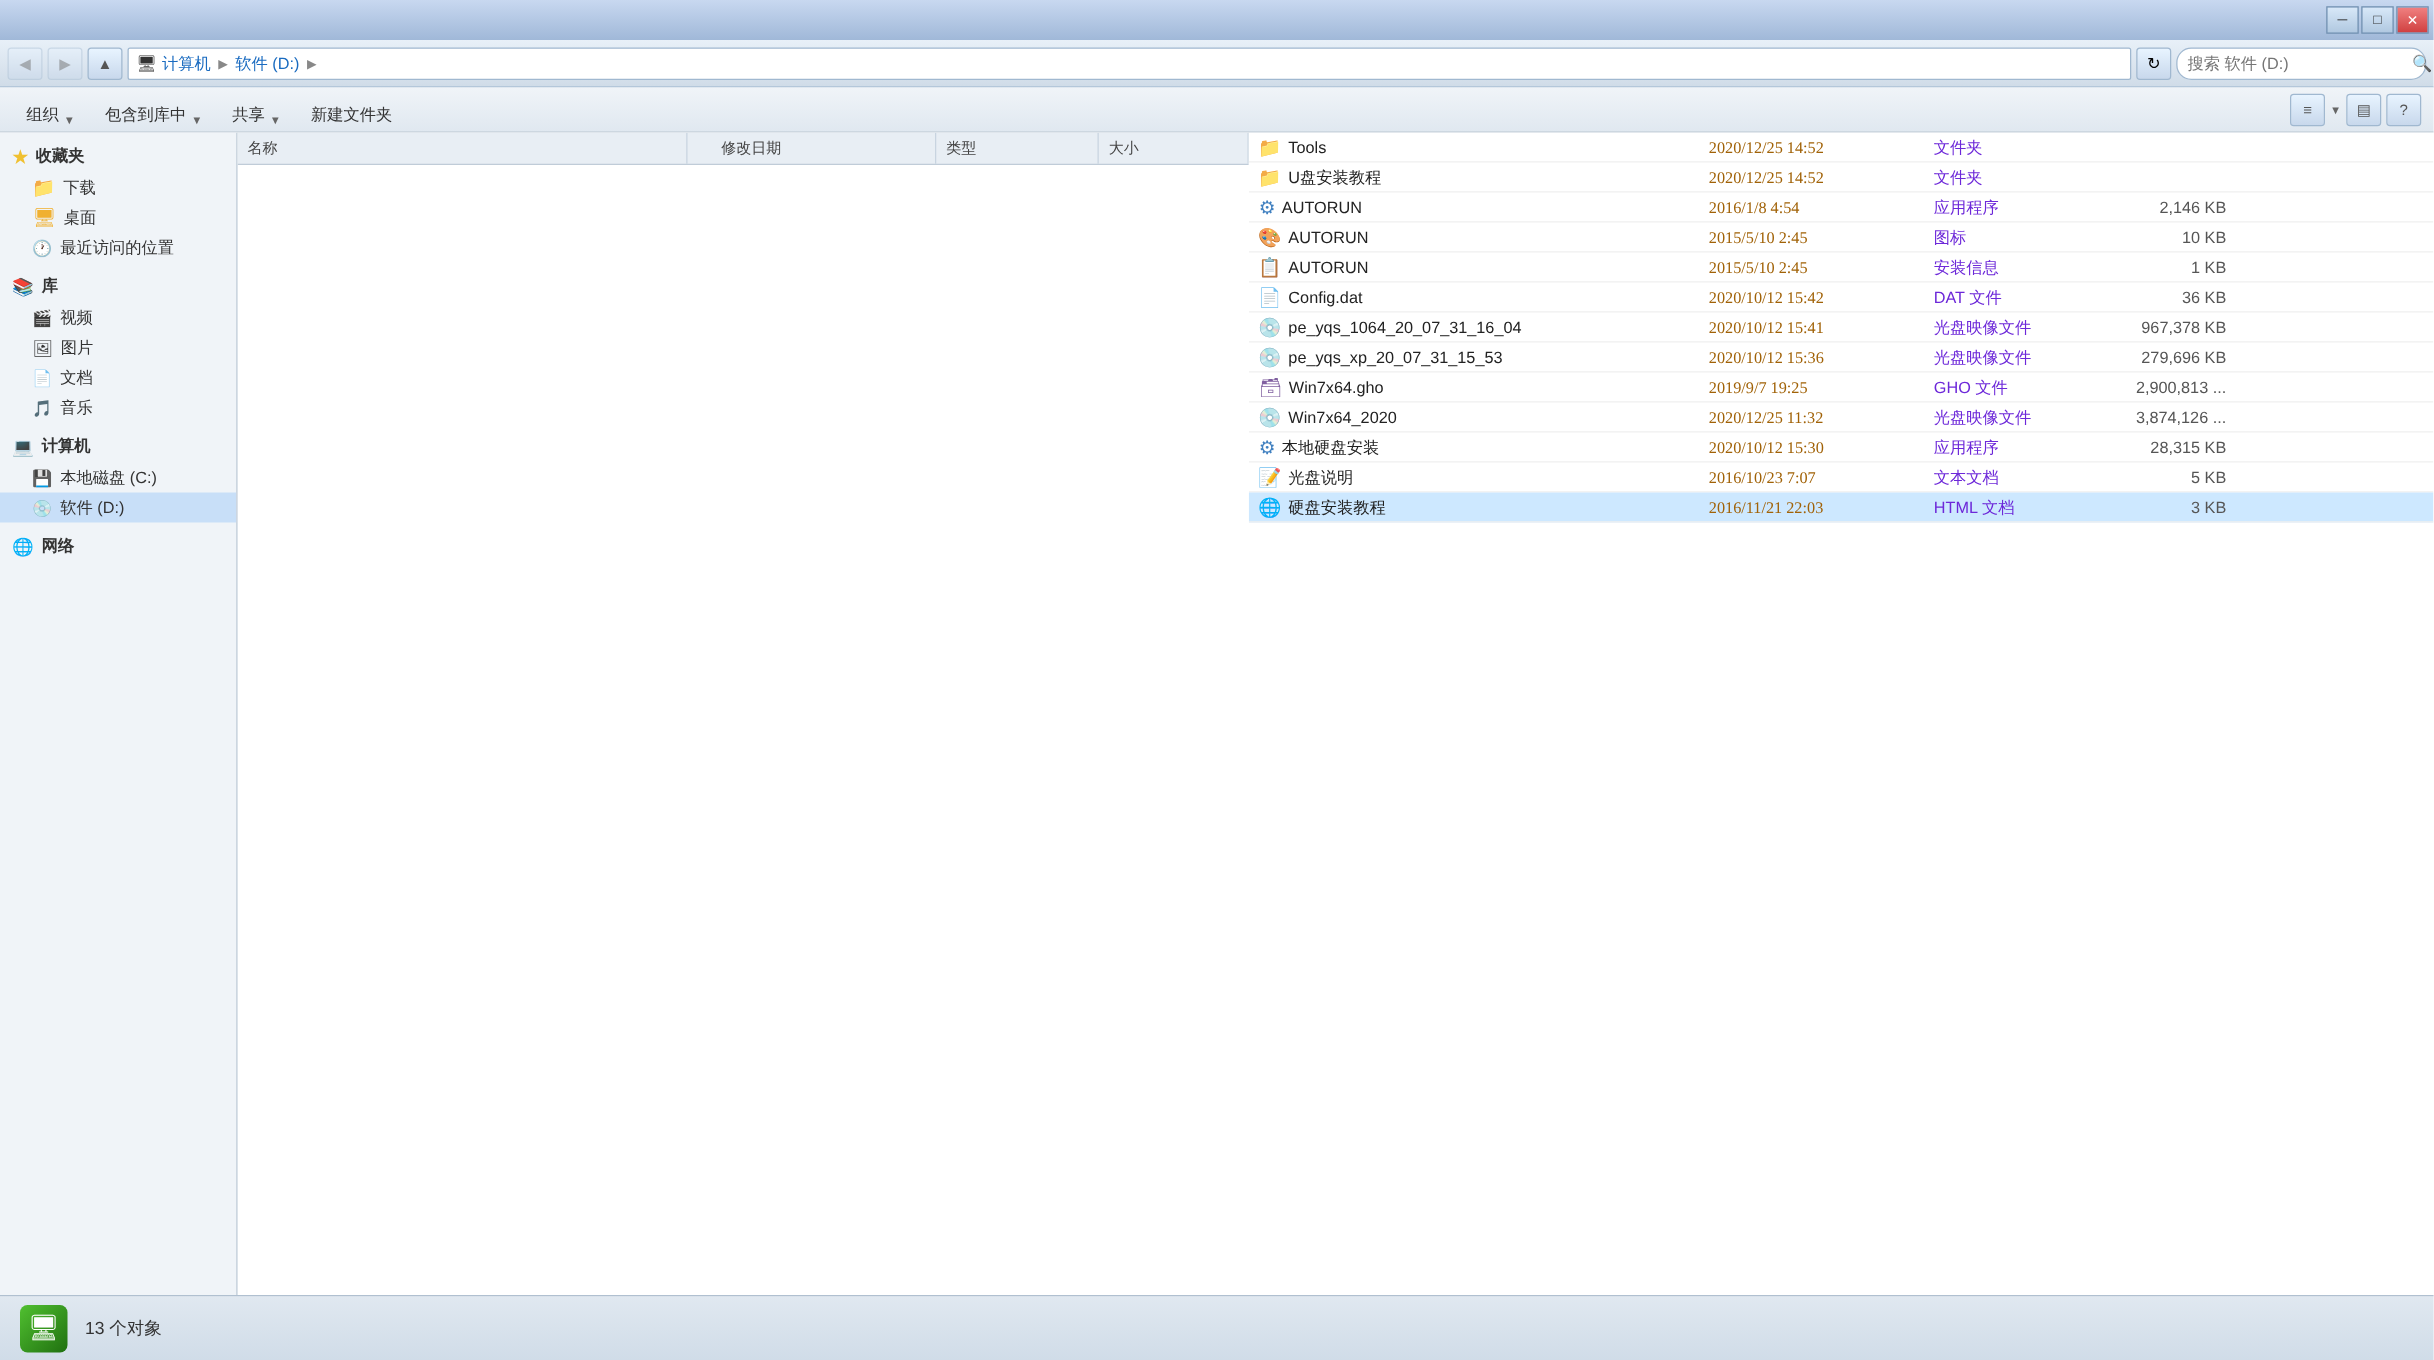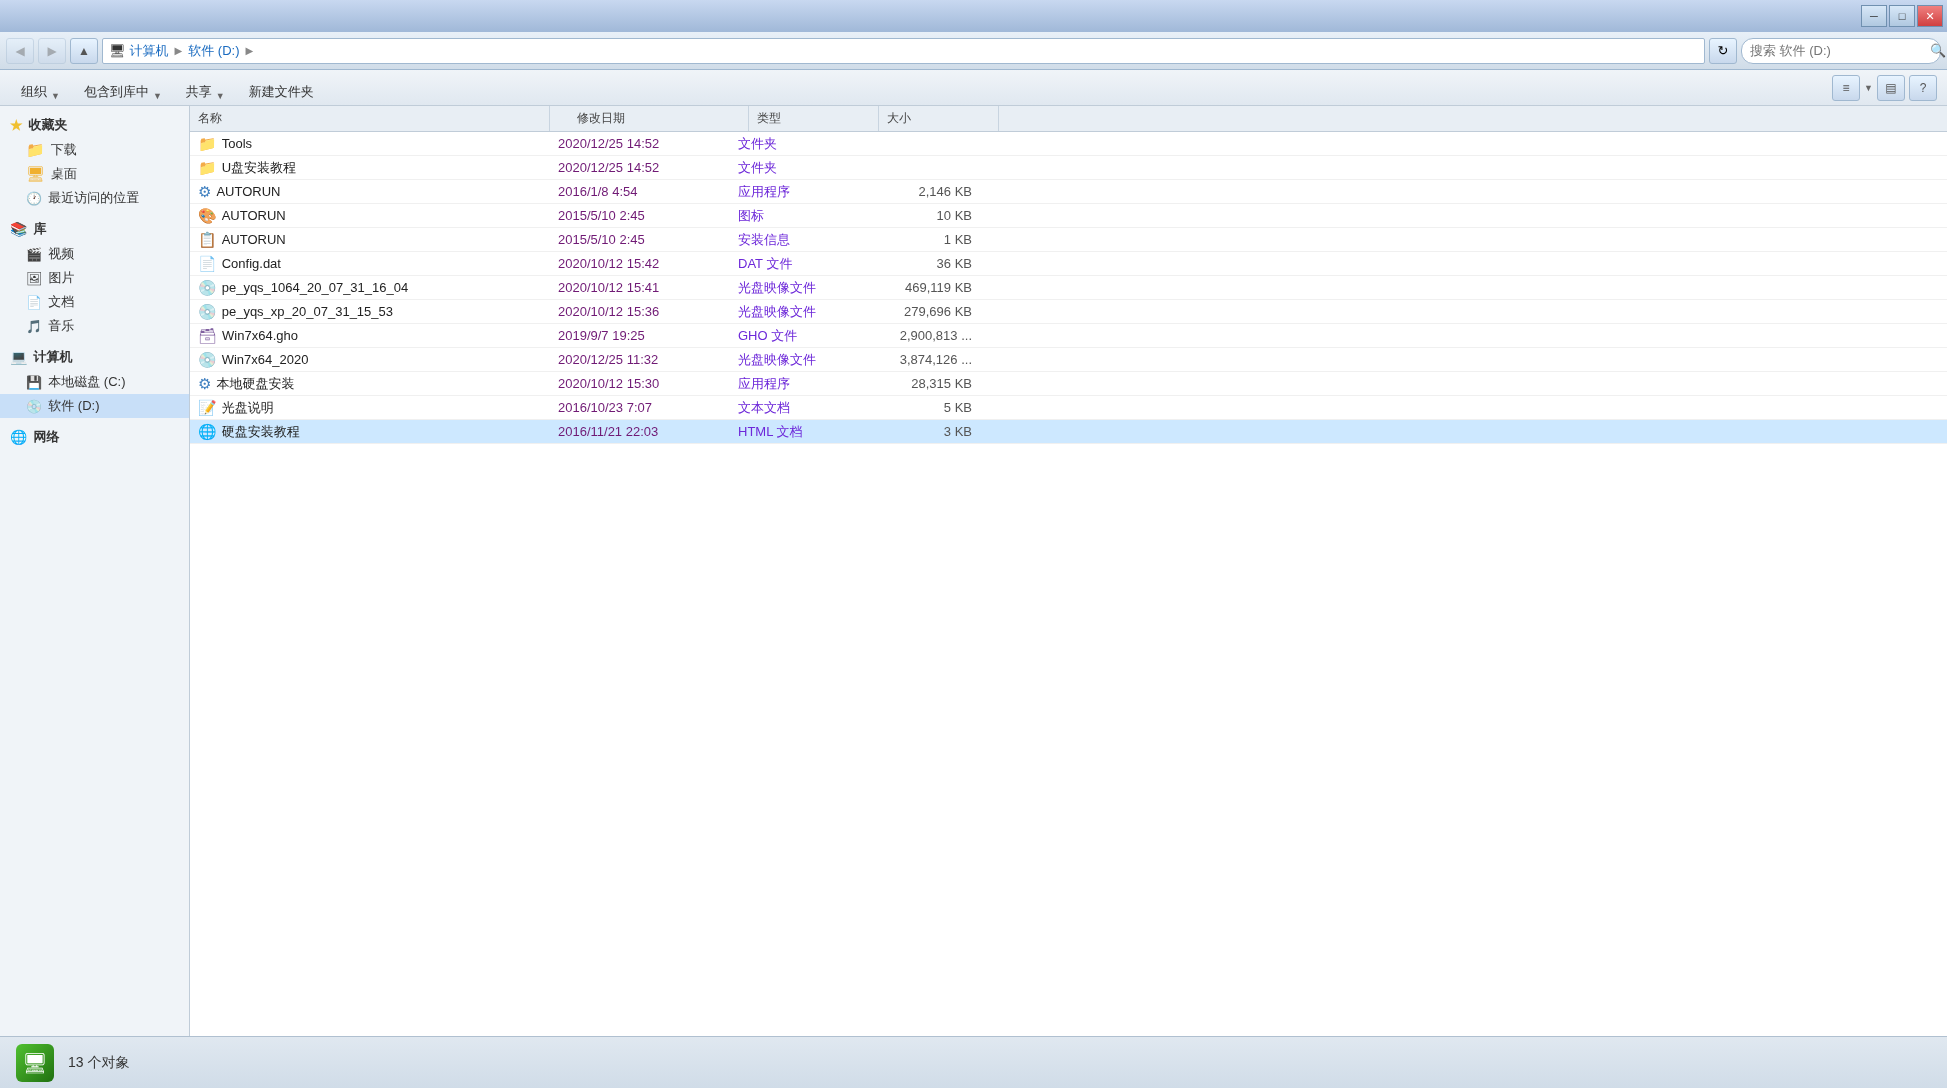--- a/index.html
+++ b/index.html
@@ -187,21 +187,21 @@
     .icon-folder { color: #f0b030; font-size: 15px; }
     .icon-star { color: #f0c030; font-size: 14px; }
     .icon-lib { color: #6080c0; font-size: 14px; }
     .icon-pc { color: #6090d0; font-size: 14px; }
     .icon-net { color: #7090c0; font-size: 14px; }
 
     
     .file-list-area {
       flex: 1;
       display: flex;
-      flex-direction: column;
+      flex-direction: row;
       overflow: hidden;
     }
     .file-list-header {
       display: flex;
       align-items: center;
       background: #e8eef4;
       border-bottom: 1px solid #c0ccd8;
       height: 26px;
       padding: 0;
     }
@@ -242,21 +242,21 @@
       font-size: 13px;
       color: #222;
       white-space: nowrap;
       overflow: hidden;
       text-overflow: ellipsis;
       display: flex;
       align-items: center;
       gap: 5px;
     }
     .file-cell.name { width: 360px; }
-    .file-cell.date { width: 180px; color: #701a75; }
+    .file-cell.date { width: 180px; color: #a16207; font-family: Liberation Serif, serif; }
     .file-cell.type { width: 130px; color: #6d28d9; }
     .file-cell.size { width: 120px; color: #555; text-align: right; justify-content: flex-end; }
 
     
     .file-icon { font-size: 15px; flex-shrink: 0; }
     .fi-folder { color: #f0b030; }
     .fi-exe { color: #4080c0; }
     .fi-iso { color: #c08040; }
     .fi-gho { color: #8060a0; }
     .fi-dat { color: #808080; }
@@ -474,21 +474,21 @@
     <div class="file-cell type">DAT 文件</div>
     <div class="file-cell size">36 KB</div>
   </div>
         <div class="file-row">
     <div class="file-cell name">
       <span class="file-icon fi-iso">💿</span>
       <span>pe_yqs_1064_20_07_31_16_04</span>
     </div>
     <div class="file-cell date">2020/10/12 15:41</div>
     <div class="file-cell type">光盘映像文件</div>
-    <div class="file-cell size">469,119 KB</div>
+    <div class="file-cell size">967,378 KB</div>
   </div>
         <div class="file-row">
     <div class="file-cell name">
       <span class="file-icon fi-iso">💿</span>
       <span>pe_yqs_xp_20_07_31_15_53</span>
     </div>
     <div class="file-cell date">2020/10/12 15:36</div>
     <div class="file-cell type">光盘映像文件</div>
     <div class="file-cell size">279,696 KB</div>
   </div>

